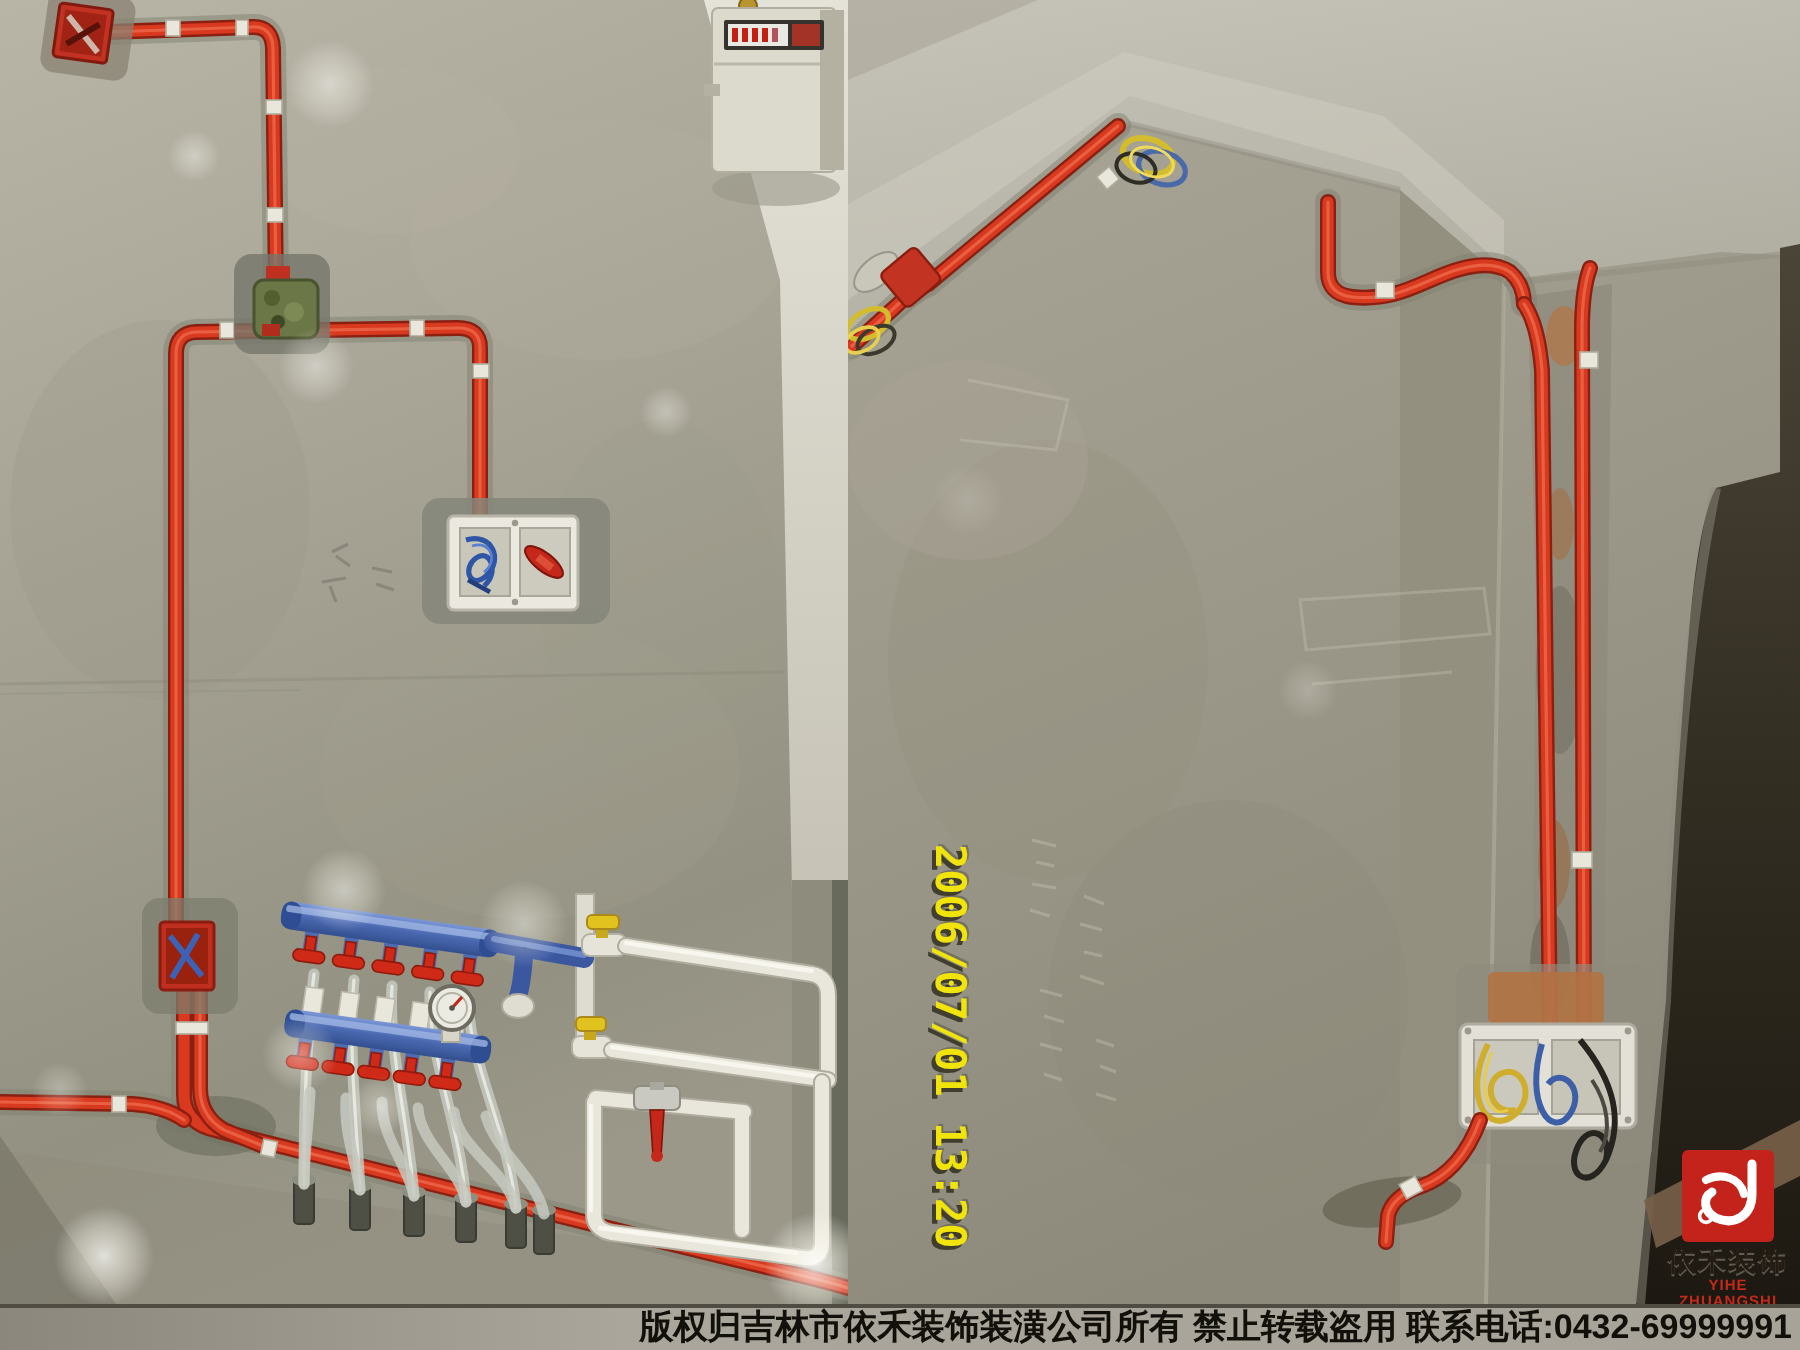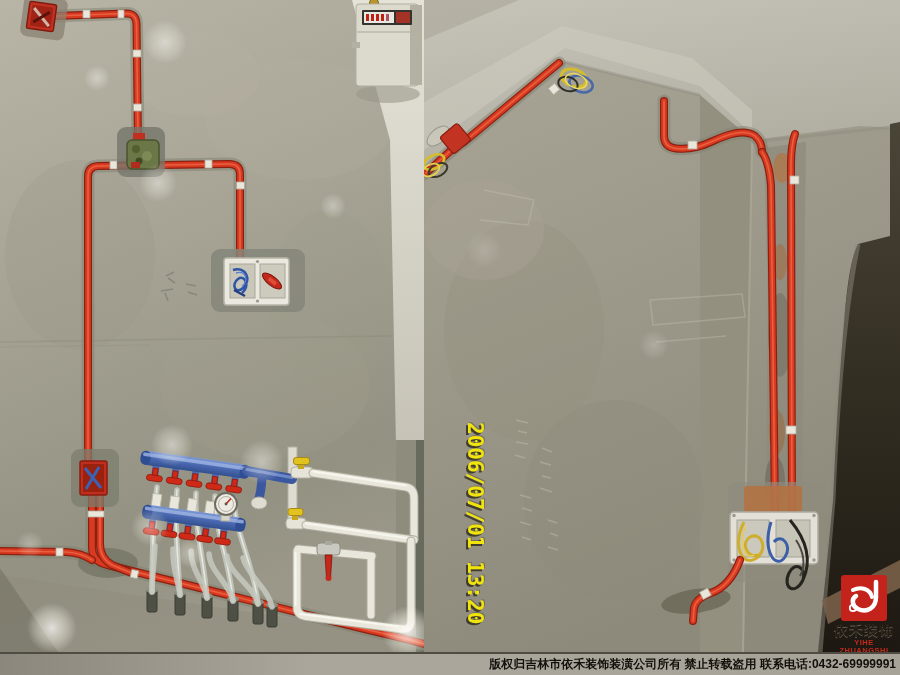--- a/index.html
+++ b/index.html
@@ -32,21 +32,21 @@
 
   #watermark{position:absolute;left:830px;top:575px;width:68px;text-align:center;line-height:1;}
   #watermark .cn{font-size:14px;font-weight:bold;color:#241c12;letter-spacing:1px;
      text-shadow:0 1px 0 rgba(220,215,200,.35);margin-top:2px;}
   #watermark .en{font-size:7.5px;font-weight:bold;color:#c22a1c;letter-spacing:.5px;margin-top:2px;}
 
   #caption-bar{position:absolute;left:0;top:652px;width:900px;height:23px;
      background:linear-gradient(to right,#8c8холо;);
      background:linear-gradient(to right,#8c877d,#aba69c 35%,#a8a399 100%);
      border-top:2px solid #4e4c43;box-sizing:border-box;
-     color:#12100a;font-weight:bold;font-size:12px;line-height:20px;
+     color:#12100a;font-weight:bold;font-size:17px;line-height:20px;
      text-align:right;padding-right:4px;white-space:nowrap;overflow:hidden;}
 </style>
 </head>
 <body>
 
 <div id="stage">
 
   <div class="photo" id="photo-left">
   <svg width="424" height="652" viewBox="0 0 424 652">
     <defs>

